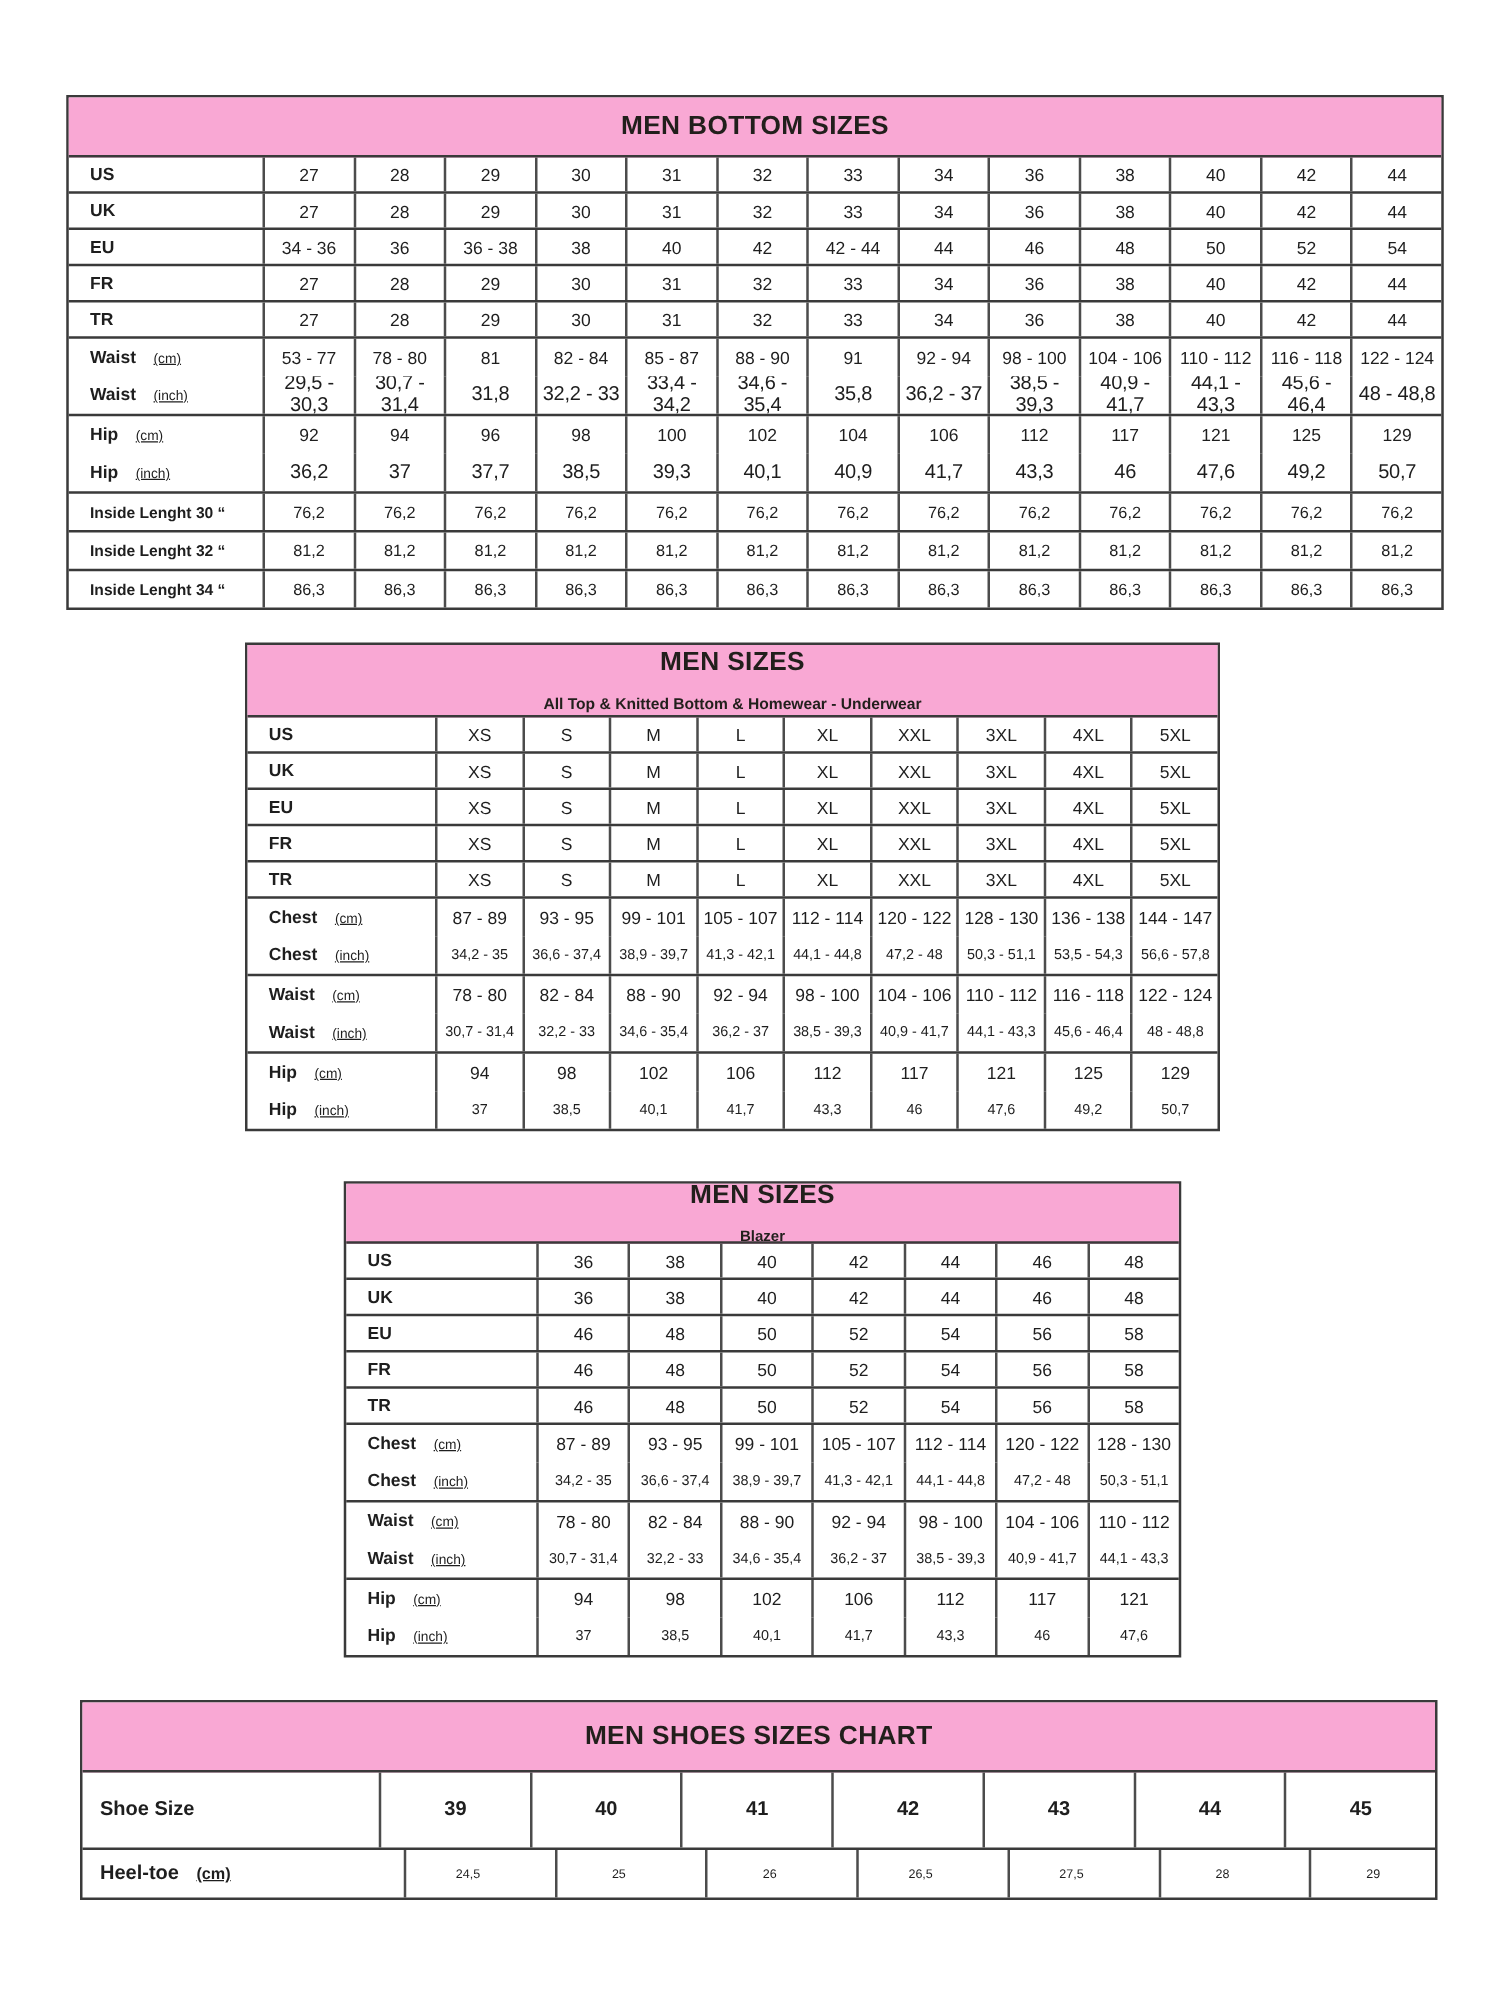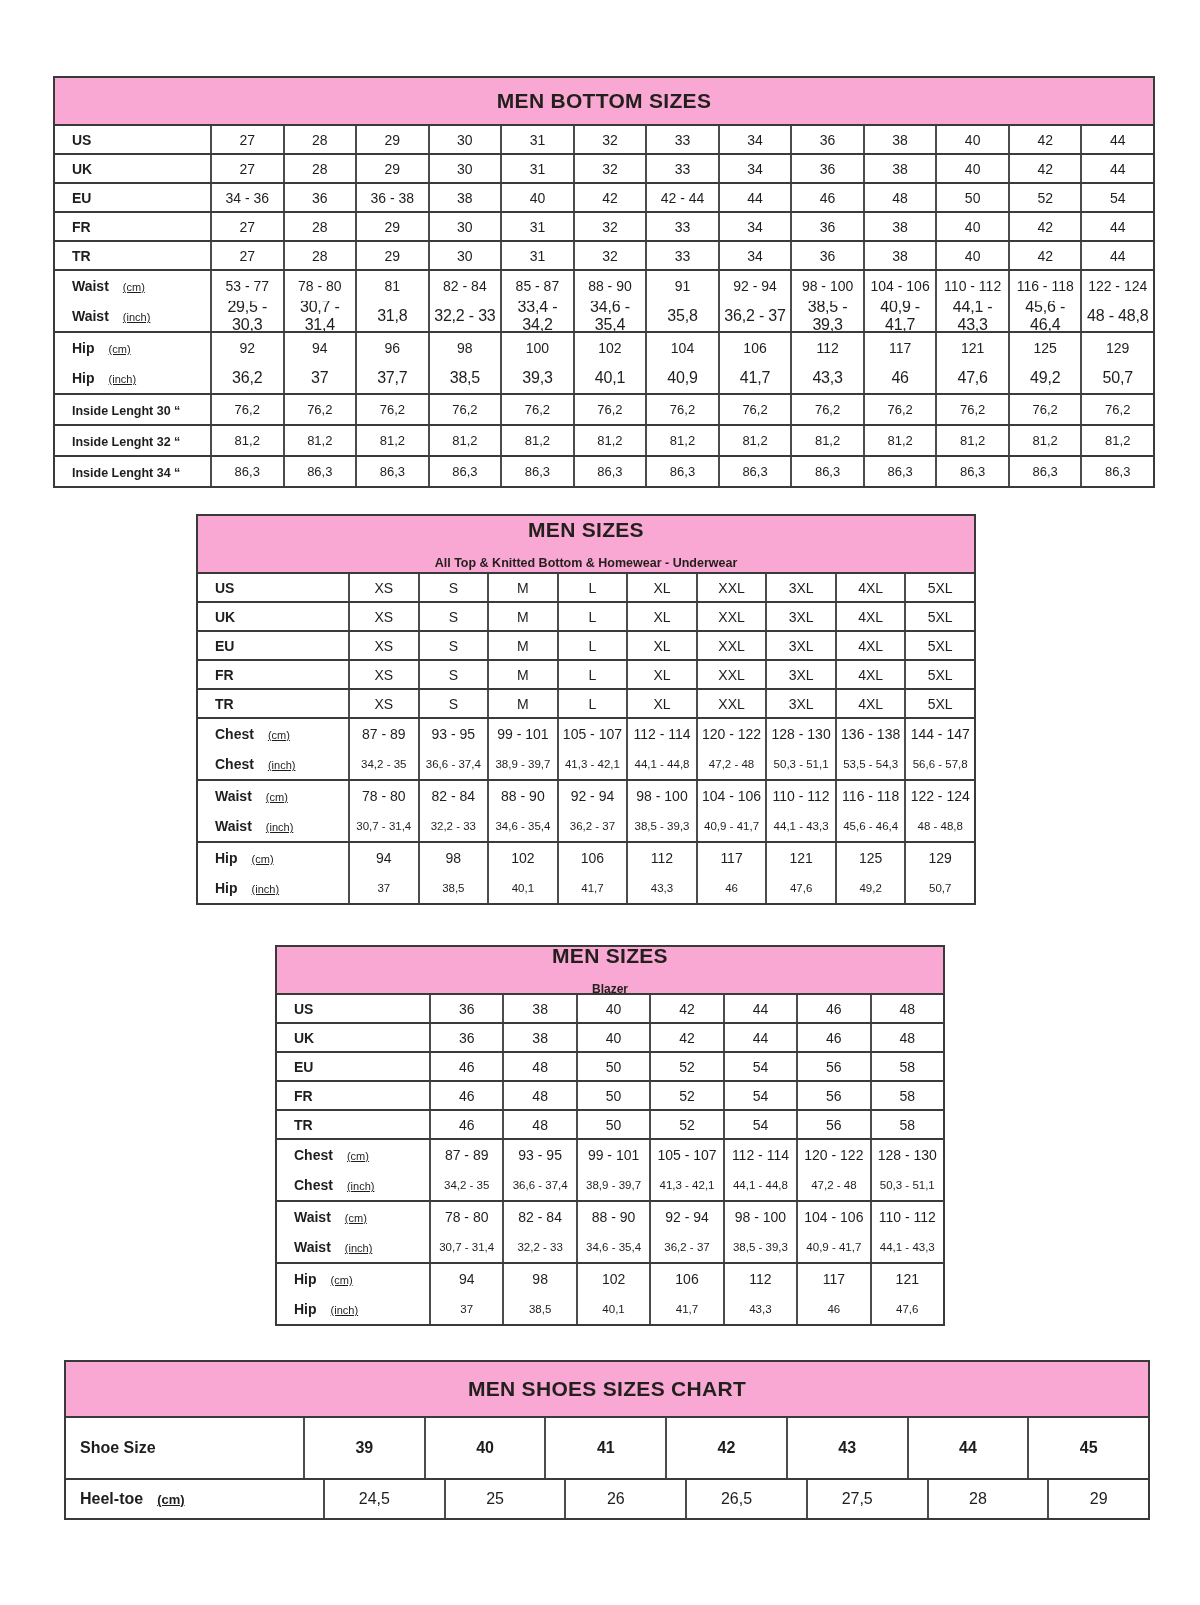--- a/index.html
+++ b/index.html
@@ -41,21 +41,21 @@
 
   .row-size  { height:27px; } .row-size  .value-cell { font-size:14px; }
   .row-cm    { height:30px; } .row-cm    .value-cell { font-size:14px; }
   .row-inch  { height:30px; } .row-inch  .value-cell { font-size:11.5px; }
   .row-inside{ height:29px; } .row-inside .value-cell { font-size:13px; }
   .row-inside .lbl { font-size:12.5px; }
   .t1 .row-inch .value-cell { font-size:16px; letter-spacing:-0.2px; }
 
   .row-shoe { height:60px; } .row-shoe .value-cell { font-size:16px; font-weight:bold; }
   .row-shoe .lbl, .row-heel .lbl { font-size:16px; }
-  .row-heel { height:38px; } .row-heel .value-cell { font-size:16px;margin-left:20px; }
+  .row-heel { height:38px; } .row-heel .value-cell { font-size:10px;margin-left:20px; }
   .row-heel .unit { font-size:13px; font-weight:bold; }
   .t4 .label-cell { padding-left:14px; }
 </style>
 </head>
 <body>
 
 <section class="tbl t1">
   <header class="tbl-header">
     <div class="tbl-title">MEN BOTTOM SIZES</div>
   </header>

